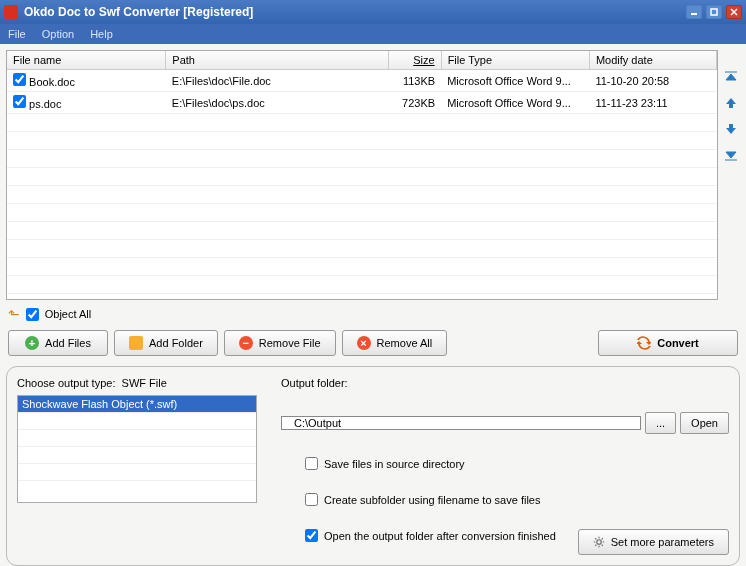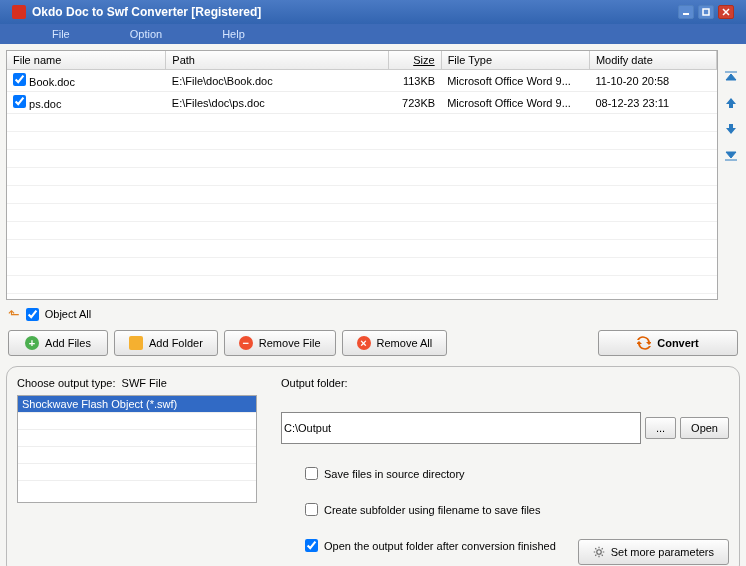--- a/index.html
+++ b/index.html
@@ -1,25 +1,25 @@
 <!DOCTYPE html>
 <html><head>
 <meta charset="utf-8">
 <style>
 * { margin: 0; padding: 0; box-sizing: border-box; font-family: Tahoma, Arial, sans-serif; font-size: 11px; }
 body { background: #e8e8e8; width: 746px; height: 566px; overflow: hidden; }
 
-.titlebar { background: linear-gradient(#4a7ac4, #3264b0); height: 24px; display: flex; align-items: center; padding: 0 12px; color: white; }
+.titlebar { background: linear-gradient(#4a7ac4, #3264b0); height: 24px; display: flex; align-items: center; padding: 0 4px; color: white; }
 .titlebar .icon-app { width: 14px; height: 14px; background: #d63020; border-radius: 2px; margin-right: 6px; }
 .titlebar .title { flex: 1; font-weight: bold; font-size: 12px; }
 .titlebar .winbtn { width: 16px; height: 14px; margin-left: 4px; display: flex; align-items: center; justify-content: center; cursor: pointer; border: 1px solid #5080c0; border-radius: 2px; background: #5a8ad0; }
 .titlebar .winbtn.close { background: #d04030; border-color: #b03020; }
 
 .menubar { background: #3e6bb8; height: 20px; display: flex; align-items: center; padding: 0 8px; color: #d5e5ff; }
-.menubar .menu-item { margin-right: 16px; cursor: pointer; margin-left: 44px; }
+.menubar .menu-item { margin-right: 16px; cursor: pointer; }
 
 .main { background: #f5f5f3; padding: 6px; height: calc(566px - 24px - 20px); display: flex; flex-direction: column; }
 
 .file-area { display: flex; gap: 4px; }
 .file-list { flex: 1; border: 1px solid #aaa; background: white; height: 250px; overflow: hidden; }
 .file-list table { width: 100%; border-collapse: collapse; }
 .file-list th { background: linear-gradient(#fdfdfd, #ececec); border-right: 1px solid #ccc; border-bottom: 1px solid #ccc; text-align: left; padding: 3px 6px; font-weight: normal; }
 .file-list th.size { text-align: right; }
 .file-list td { padding: 3px 6px; border-bottom: 1px solid #eee; white-space: nowrap; overflow: hidden; }
 .file-list td.size { text-align: right; }
@@ -43,21 +43,21 @@
 .left-panel { width: 240px; }
 .right-panel { flex: 1; display: flex; flex-direction: column; gap: 23px; }
 
 .outtype-label { margin-bottom: 6px; }
 .outtype-list { border: 1px solid #aaa; background: white; height: 108px; }
 .outtype-list .opt { padding: 2px 4px; }
 .outtype-list .opt.selected { background: #316ac5; color: white; }
 .outtype-list .empty-row { border-top: 1px solid #eee; height: 17px; }
 
 .field-row { display: flex; align-items: center; gap: 4px; }
-.text-input { flex: 1; border: 1px solid #888; padding: 3px 2px; height: 32px; background: white; }
+.text-input { flex: 1; border: 1px solid #888; padding: 3px 12px; height: 14px; background: white; }
 .small-btn { border: 1px solid #999; background: linear-gradient(#fefefe,#e4e4e4); height: 22px; padding: 0 10px; border-radius: 2px; cursor: pointer; display: flex; align-items: center; }
 
 .check-row { display: flex; align-items: center; gap: 6px; padding-left: 24px; }
 .check-row input { width: 13px; height: 13px; }
 .gear-icon { width: 12px; height: 12px; }
 
 .col-name { width: 150px; }
 .col-path { width: 210px; }
 .col-size { width: 50px; text-decoration: underline; }
 .col-type { width: 140px; }
@@ -105,31 +105,31 @@
             <th class="col-name">File name</th>
             <th class="col-path">Path</th>
             <th class="col-size size">Size</th>
             <th class="col-type">File Type</th>
             <th class="col-date">Modify date</th>
           </tr>
         </thead>
         <tbody>
           <tr>
             <td><input type="checkbox" checked="" style=""> <span>Book.doc</span></td>
-            <td>E:\File\doc\Book.doc</td>
+            <td>E:\Files\doc\File.doc</td>
             <td class="size">113KB</td>
             <td>Microsoft Office Word 9...</td>
             <td>11-10-20 20:58</td>
           </tr>
           <tr>
             <td><input type="checkbox" checked="" style=""> <span>ps.doc</span></td>
             <td>E:\Files\doc\ps.doc</td>
             <td class="size">723KB</td>
             <td>Microsoft Office Word 9...</td>
-            <td>08-12-23 23:11</td>
+            <td>11-11-23 23:11</td>
           </tr>
           <tr class="empty">
               <td></td>
               <td></td>
               <td></td>
               <td></td>
               <td></td>
             </tr>
           <tr class="empty">
               <td></td>

